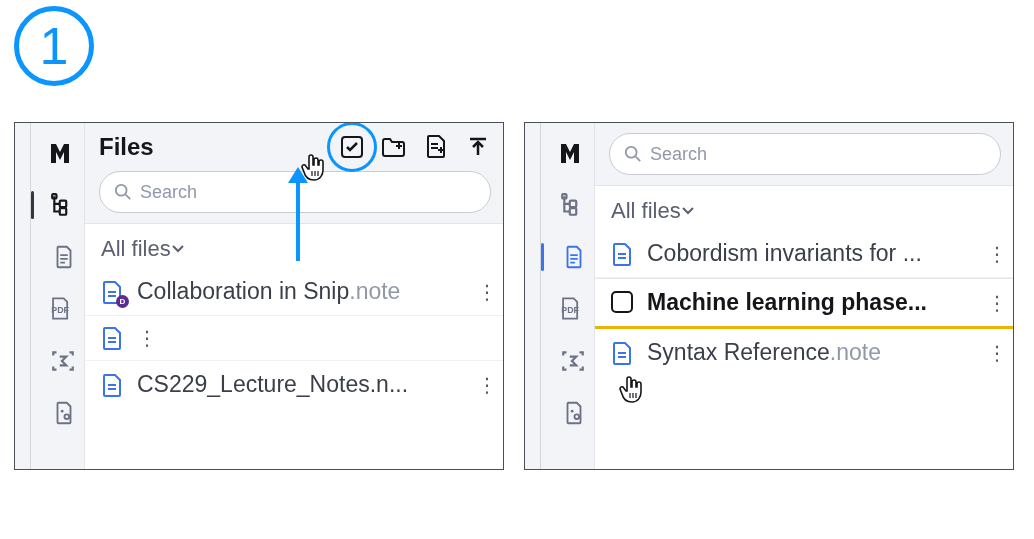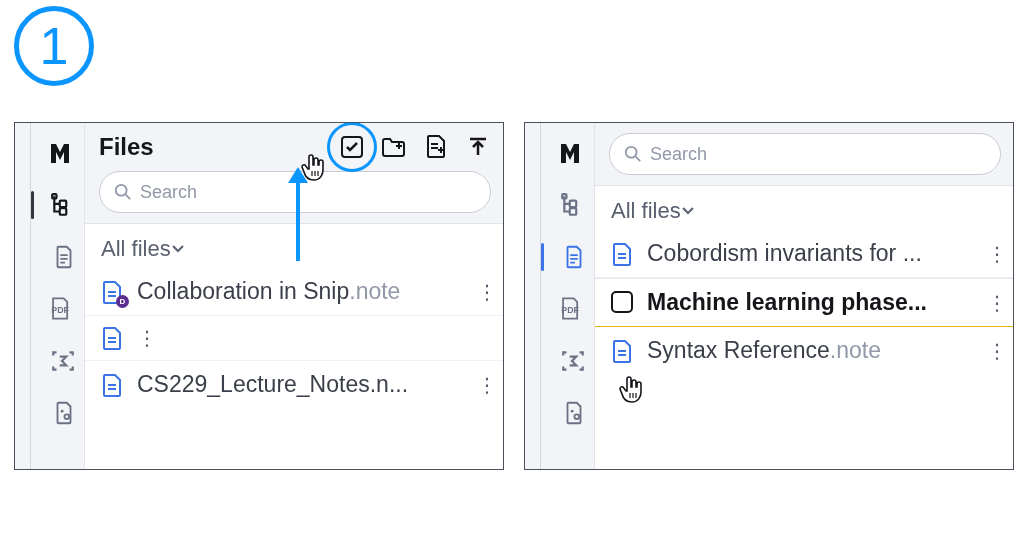--- a/index.html
+++ b/index.html
@@ -423,21 +423,21 @@
         <div class="row divider">
           <div class="fic">
             <svg width="22" height="26" viewBox="0 0 22 26" fill="none" stroke="#3a74e6" stroke-width="2">
                 <path d="M4 2h10l5 5v15a1 1 0 0 1-1 1H4a1 1 0 0 1-1-1V3a1 1 0 0 1 1-1z"></path>
                 <path d="M7 12h8M7 16h8"></path>
               </svg>
           </div>
           <div class="label">Cobordism invariants for ...</div>
           <div class="kebab">⋮</div>
         </div>
-        <div class="row bold divider" style="border-top:1px solid #e6e7eb;border-bottom:1px solid #eab308;">
+        <div class="row bold divider" style="border-top:1px solid #e6e7eb;border-bottom:3px solid #eab308;">
           <div class="fic">
             <div class="sel-checkbox"></div>
           </div>
           <div class="label">Machine learning phase...</div>
           <div class="kebab">⋮</div>
         </div>
         <div class="row">
           <div class="fic">
             <svg width="22" height="26" viewBox="0 0 22 26" fill="none" stroke="#3a74e6" stroke-width="2">
                 <path d="M4 2h10l5 5v15a1 1 0 0 1-1 1H4a1 1 0 0 1-1-1V3a1 1 0 0 1 1-1z"></path>

